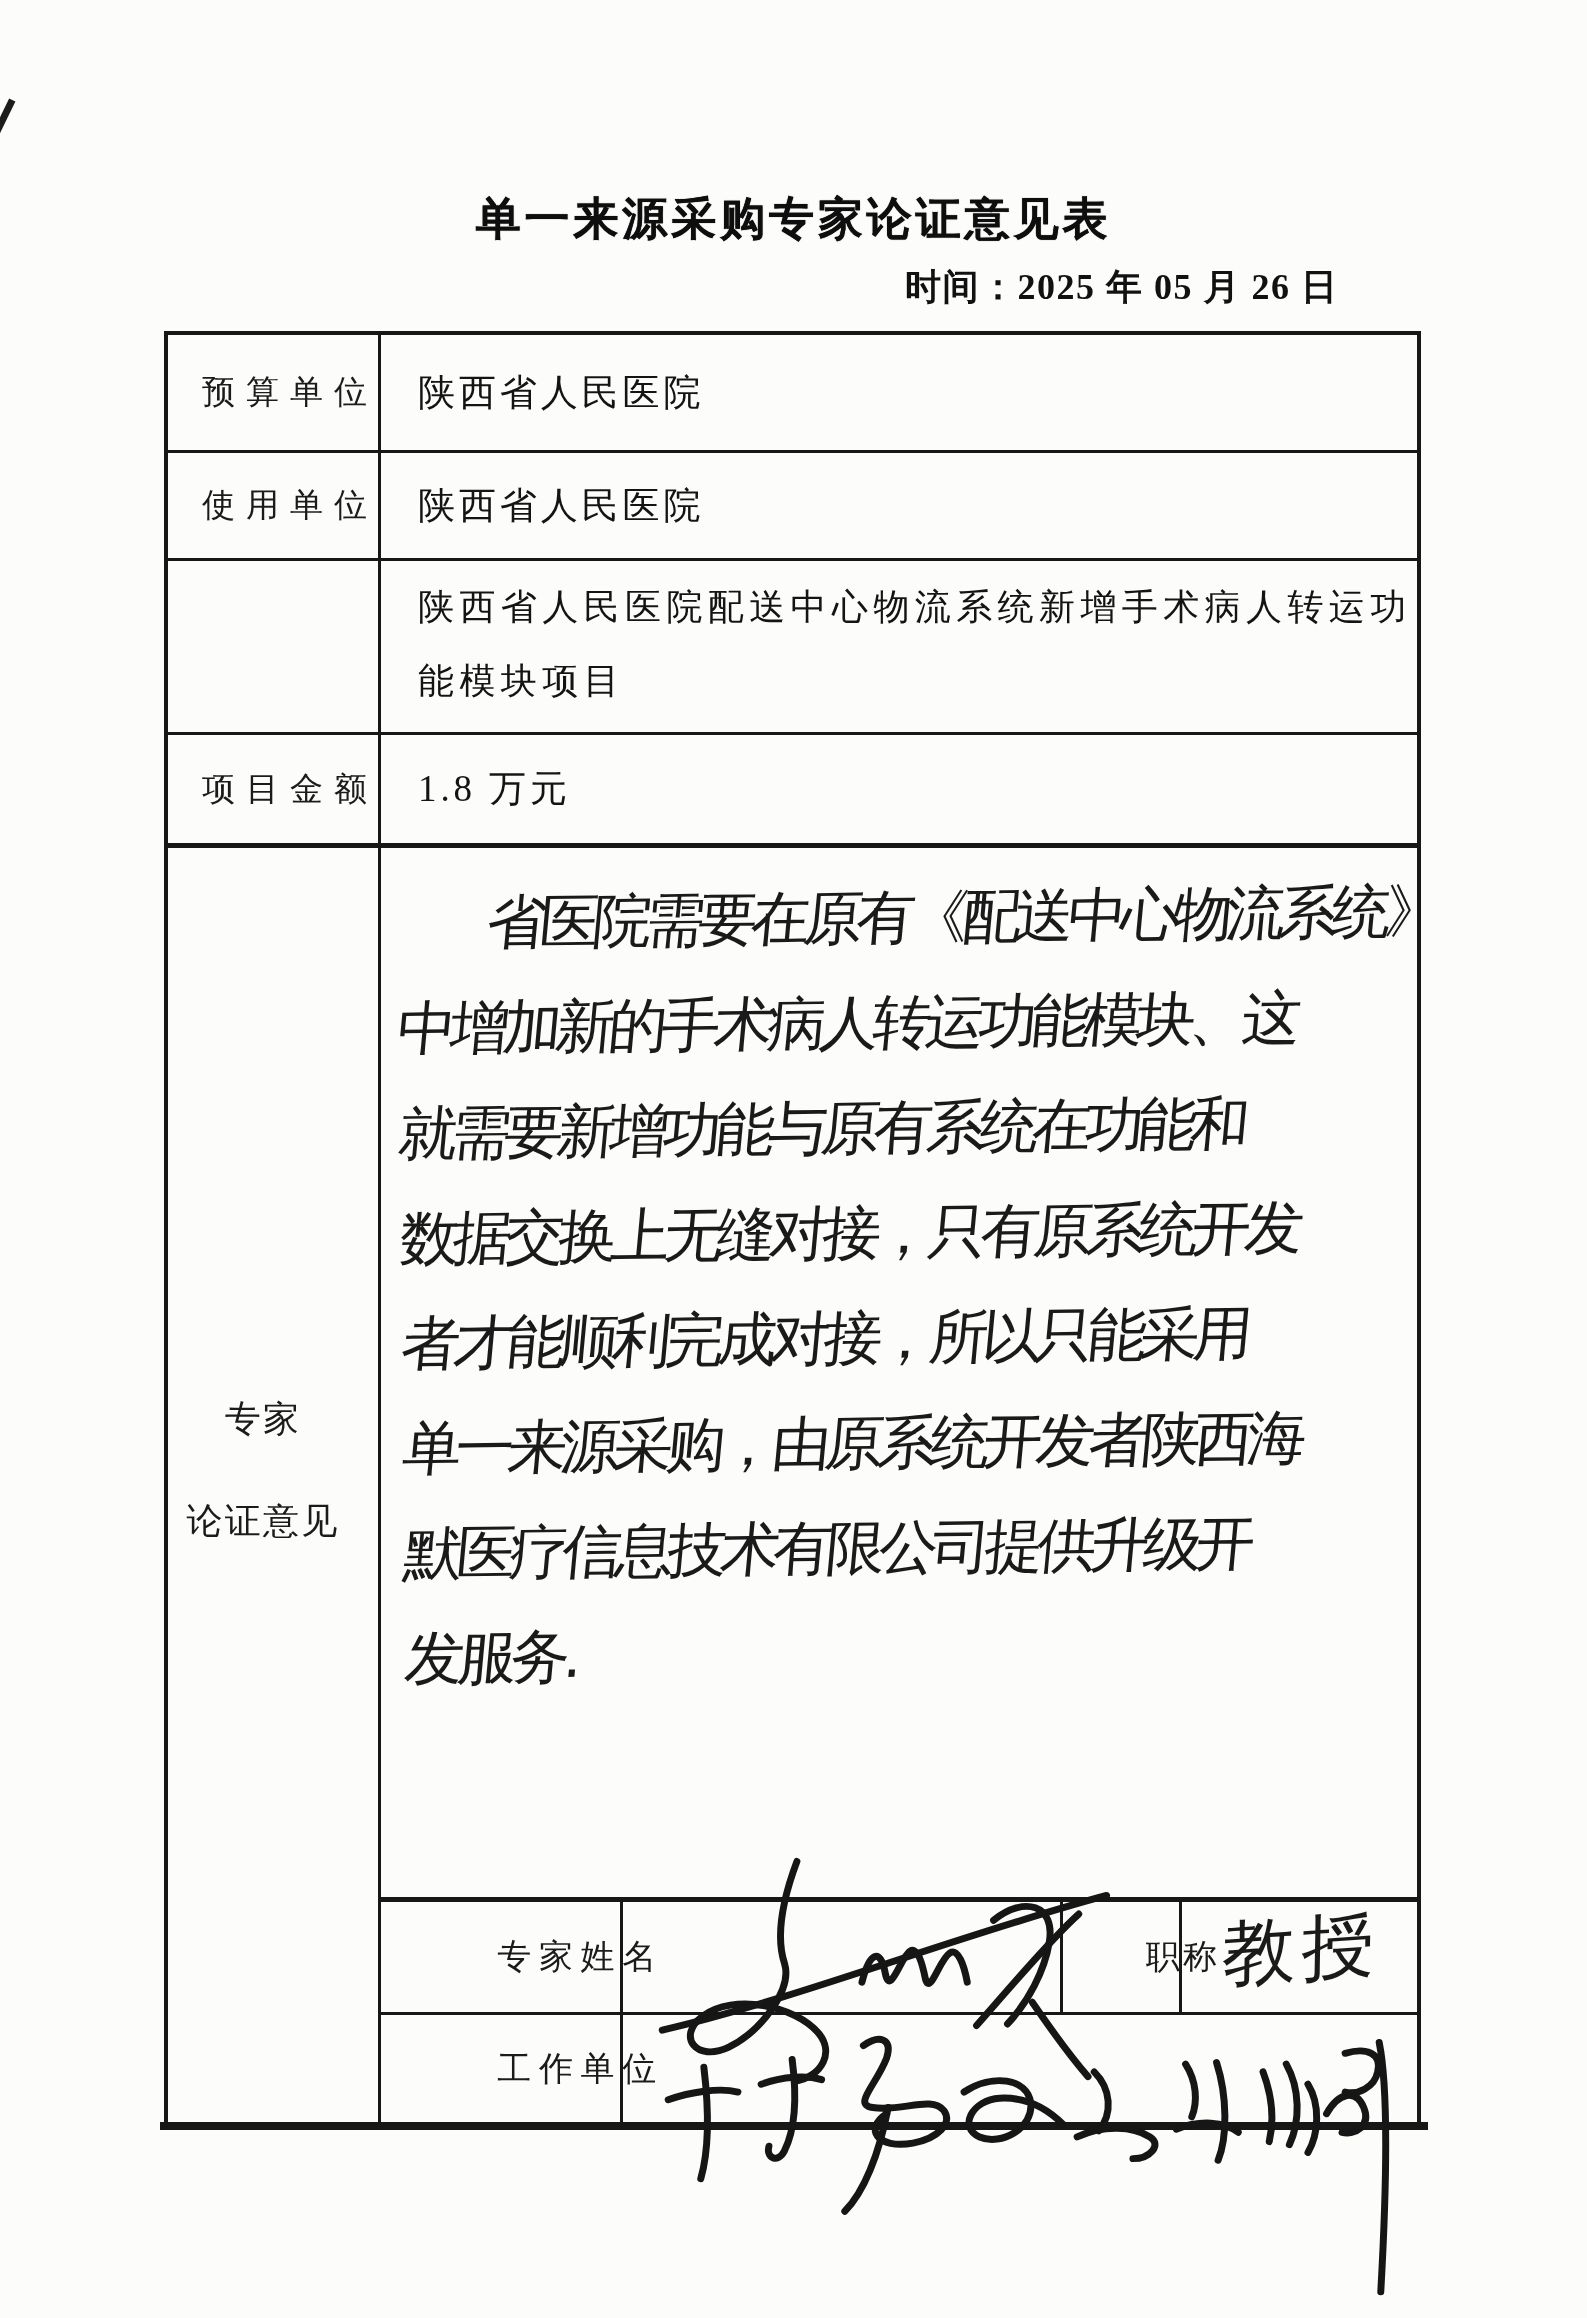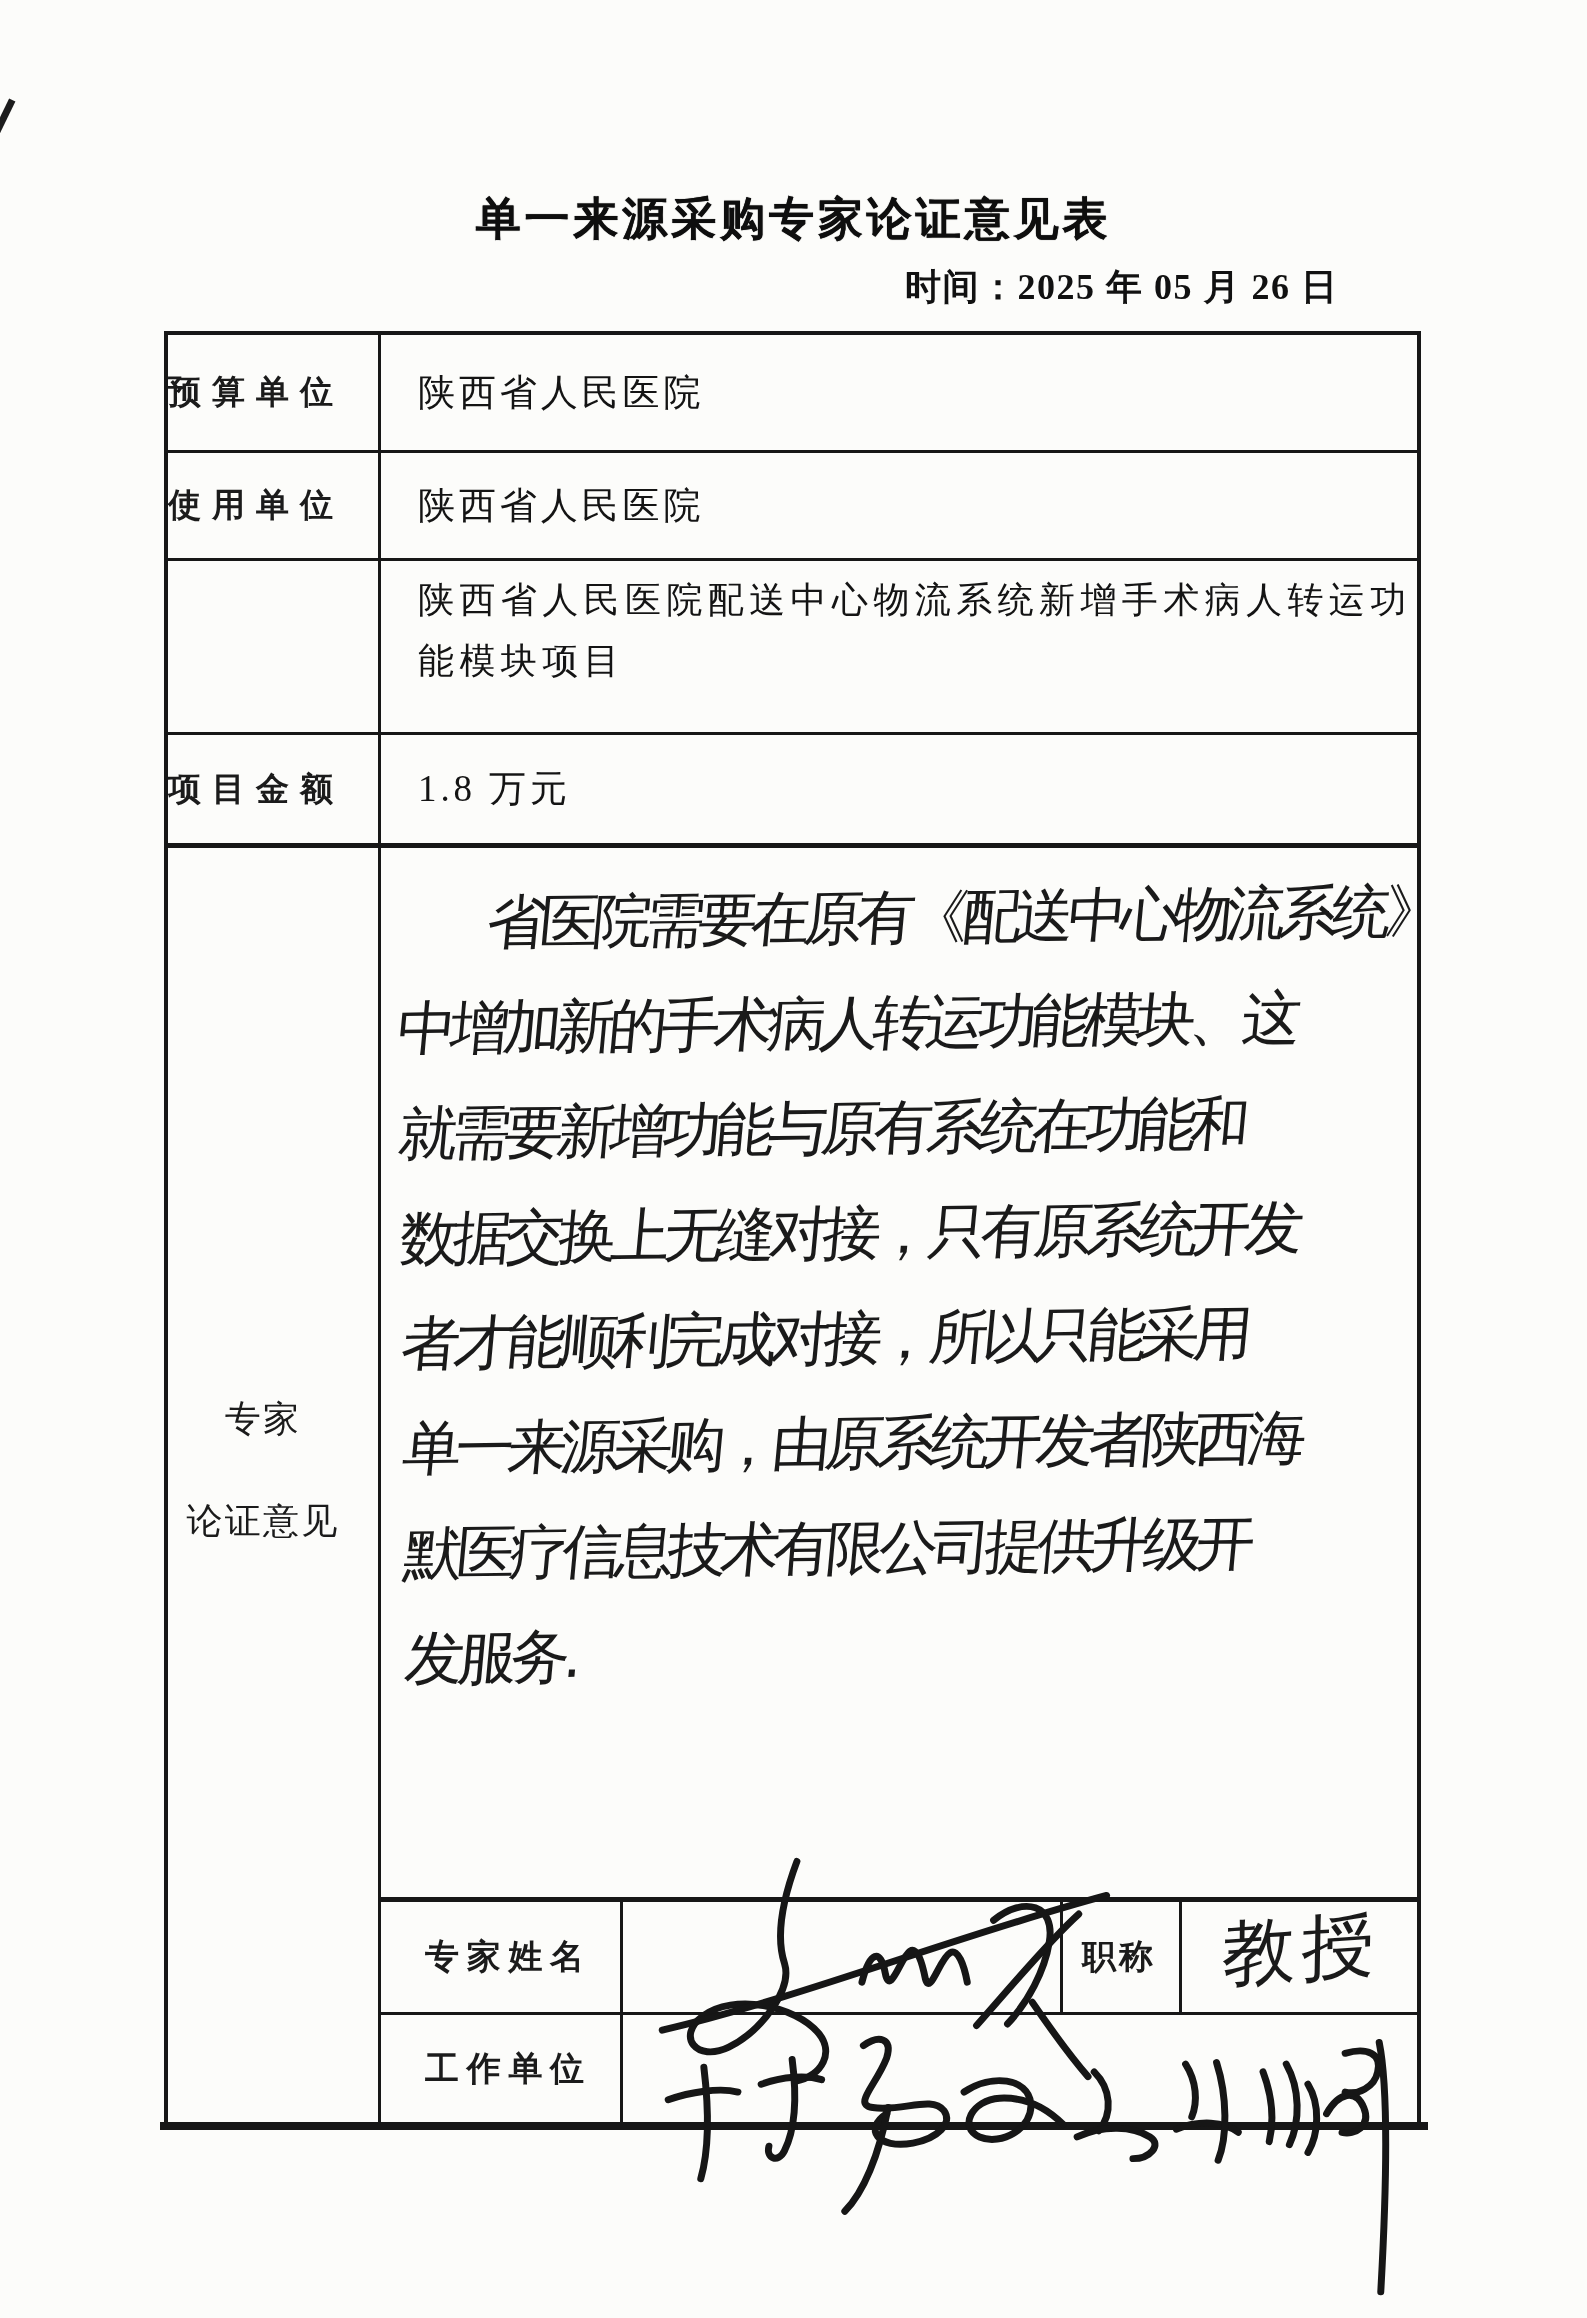--- a/index.html
+++ b/index.html
@@ -23,27 +23,27 @@
   }
   .doc-date{
     position:absolute;top:263px;left:905px;
     font-weight:700;font-size:36px;letter-spacing:1.5px;
     color:#111;
   }
   
   .hl,.vl{position:absolute;background:#171717;}
   
   .cell{position:absolute;display:flex;align-items:center;}
-  .center{justify-content:flex-start;font-weight:bold;}
+  .center{justify-content:flex-end;}
   .lbl{font-size:33px;letter-spacing:11px;color:#1b1b1b;}
   .lbl-tight{font-size:34px;letter-spacing:7.7px;color:#1b1b1b;padding-left:44px;}
   .val{font-size:37px;letter-spacing:3.9px;color:#141414;}
   .wrapval{
     position:absolute;left:418px;top:570px;width:1001px;
-    font-size:36px;letter-spacing:5.4px;line-height:61px;color:#141414;
+    font-size:36px;letter-spacing:5.4px;line-height:74px;color:#141414;
   }
   .op-label{position:absolute;width:214px;left:156px;text-align:center;
     font-size:36px;letter-spacing:2.3px;color:#1b1b1b;}
   
   .hand{
     font-family:"DejaVu Sans", sans-serif;
     color:#1a1a1a;
   }
   .opinion{
     position:absolute;left:389px;top:885px;width:1031px;

